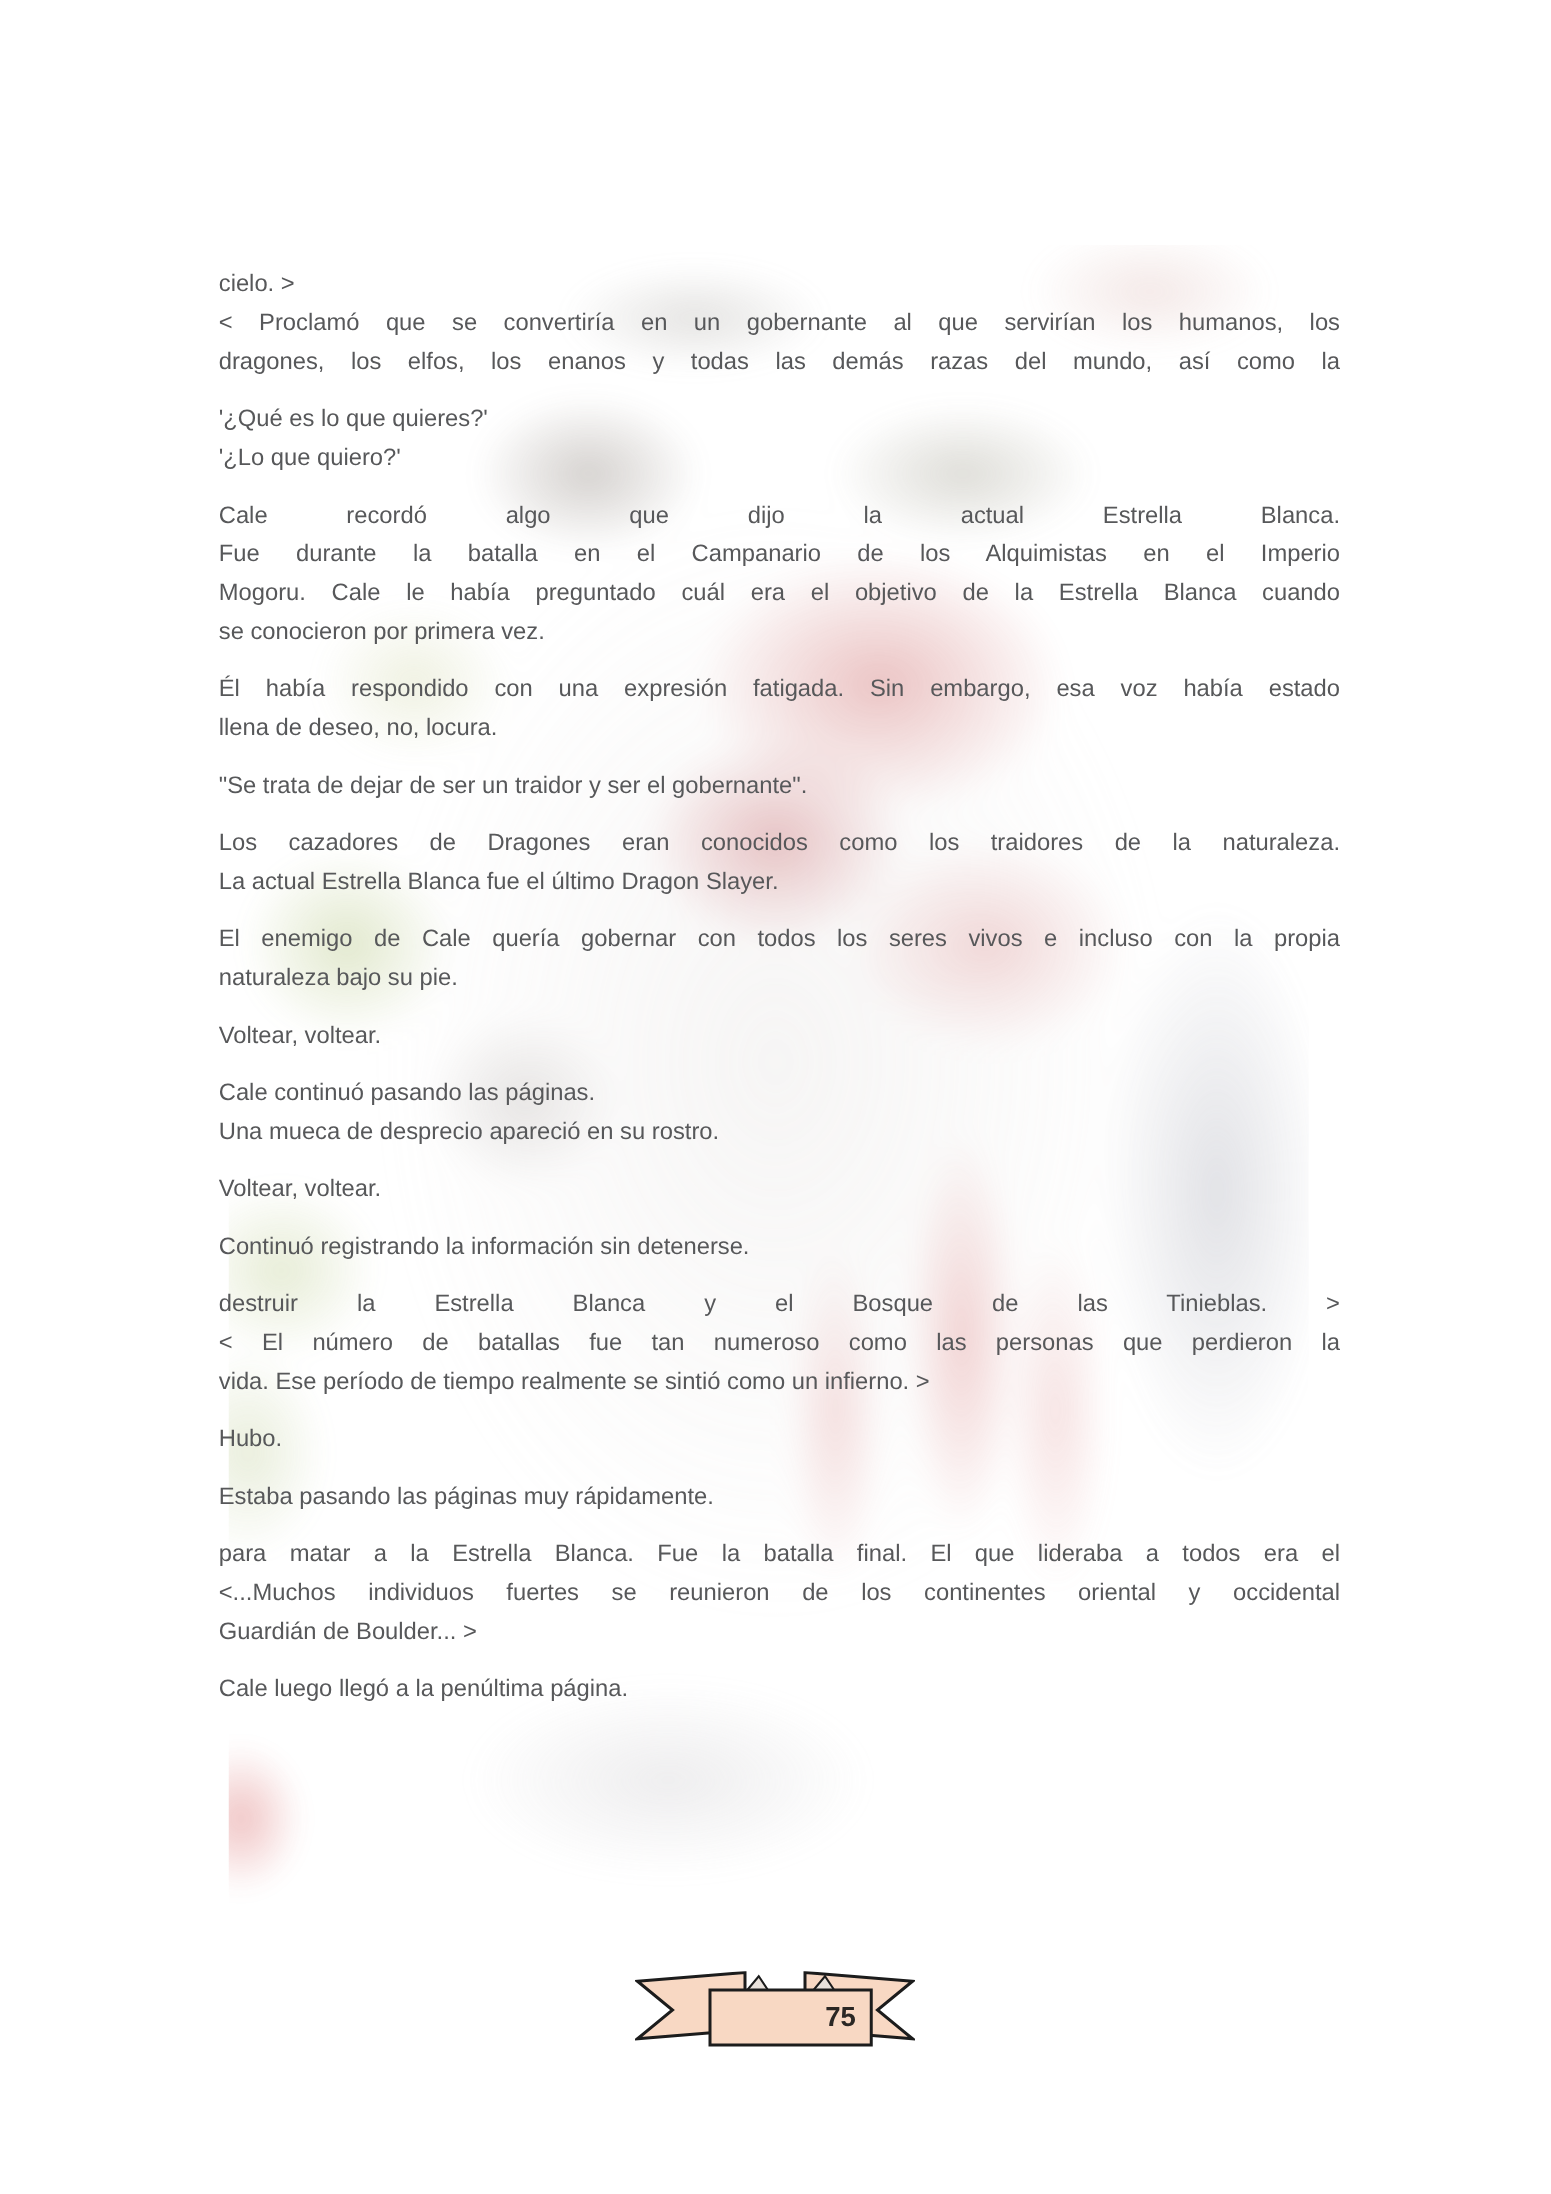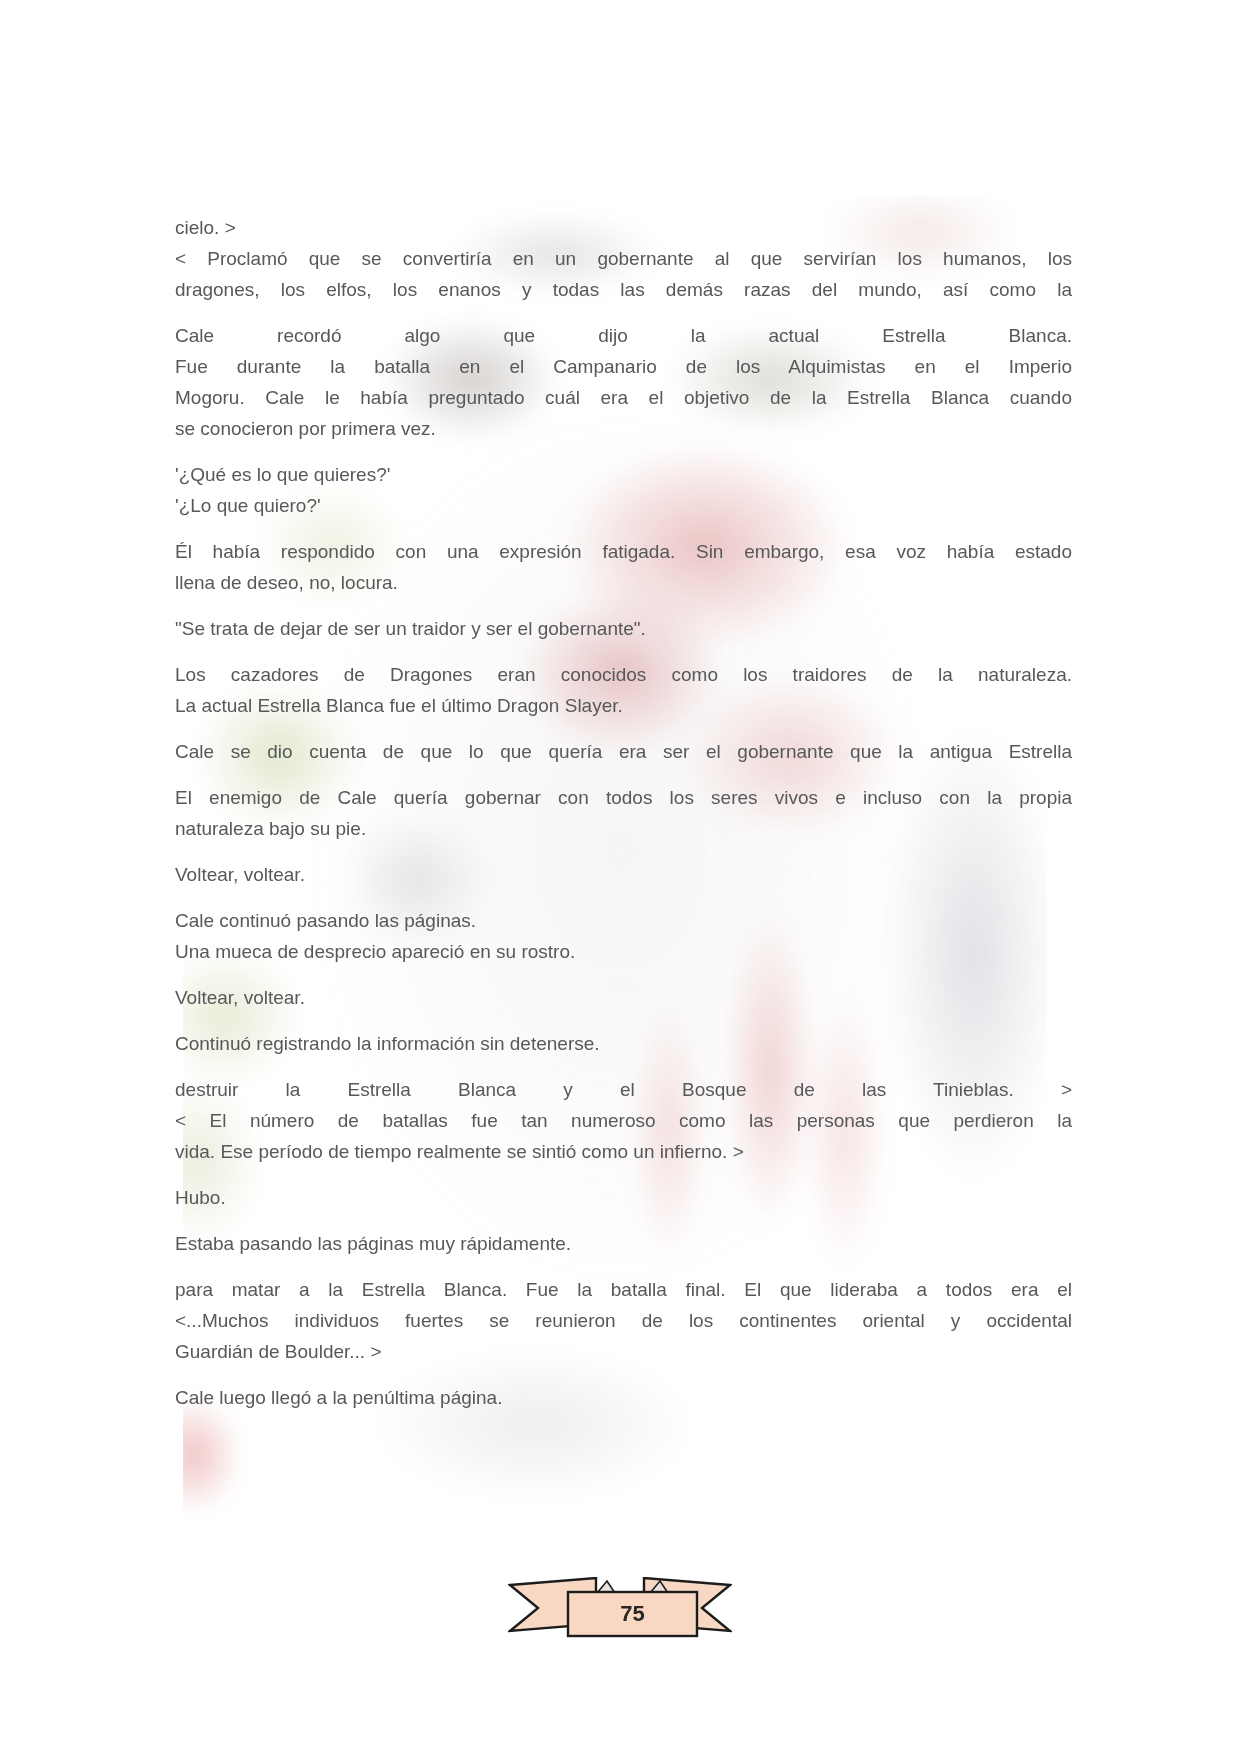--- a/index.html
+++ b/index.html
@@ -63,60 +63,60 @@
   .fold {
     fill: var(--ribbon-fold, #e9e2dc);
     stroke: var(--ribbon-outline, #1c1c1c);
     stroke-width: 1.6;
   }
   .page-num {
     position: absolute; left: 60px; top: 15px; width: 129px; height: 44px;
     display: flex; align-items: center; justify-content: center;
     font-size: 22px; font-weight: bold;
     color: var(--ribbon-text, #2b2724);
+    padding-left: 40px;
   }
 </style>
 </head>
 <body>
 
 <div class="page">
 
   <div class="bg-art">
     <div class="bg-art-paint"></div>
   </div>
 
   <div class="text-column" id="paragraphs">
       <div class="para">
         <div class="line">cielo. &gt;</div>
         <div class="line stretch">&lt; Proclamó que se convertiría en un gobernante al que servirían los humanos, los</div>
         <div class="line stretch">dragones, los elfos, los enanos y todas las demás razas del mundo, así como la</div>
       </div>
       <div class="para">
+        <div class="line">'¿Qué es lo que quieres?'</div>
+        <div class="line">'¿Lo que quiero?'</div>
+      </div>
+      <div class="para">
         <div class="line stretch">Cale recordó algo que dijo la actual Estrella Blanca.</div>
         <div class="line stretch">Fue durante la batalla en el Campanario de los Alquimistas en el Imperio</div>
         <div class="line stretch">Mogoru. Cale le había preguntado cuál era el objetivo de la Estrella Blanca cuando</div>
         <div class="line">se conocieron por primera vez.</div>
-      </div>
-      <div class="para">
-        <div class="line">'¿Qué es lo que quieres?'</div>
-        <div class="line">'¿Lo que quiero?'</div>
       </div>
       <div class="para">
         <div class="line stretch">Él había respondido con una expresión fatigada. Sin embargo, esa voz había estado</div>
         <div class="line">llena de deseo, no, locura.</div>
       </div>
       <div class="para">
         <div class="line">"Se trata de dejar de ser un traidor y ser el gobernante".</div>
       </div>
       <div class="para">
         <div class="line stretch">Los cazadores de Dragones eran conocidos como los traidores de la naturaleza.</div>
         <div class="line">La actual Estrella Blanca fue el último Dragon Slayer.</div>
       </div>
       <div class="para">
-        <div class="line stretch">Cale se dio cuenta de que lo que quería era ser el gobernante que la antigua Estrella</div>
       </div>
       <div class="para">
         <div class="line stretch">El enemigo de Cale quería gobernar con todos los seres vivos e incluso con la propia</div>
         <div class="line">naturaleza bajo su pie.</div>
       </div>
       <div class="para">
         <div class="line">Voltear, voltear.</div>
       </div>
       <div class="para">
         <div class="line">Cale continuó pasando las páginas.</div>

